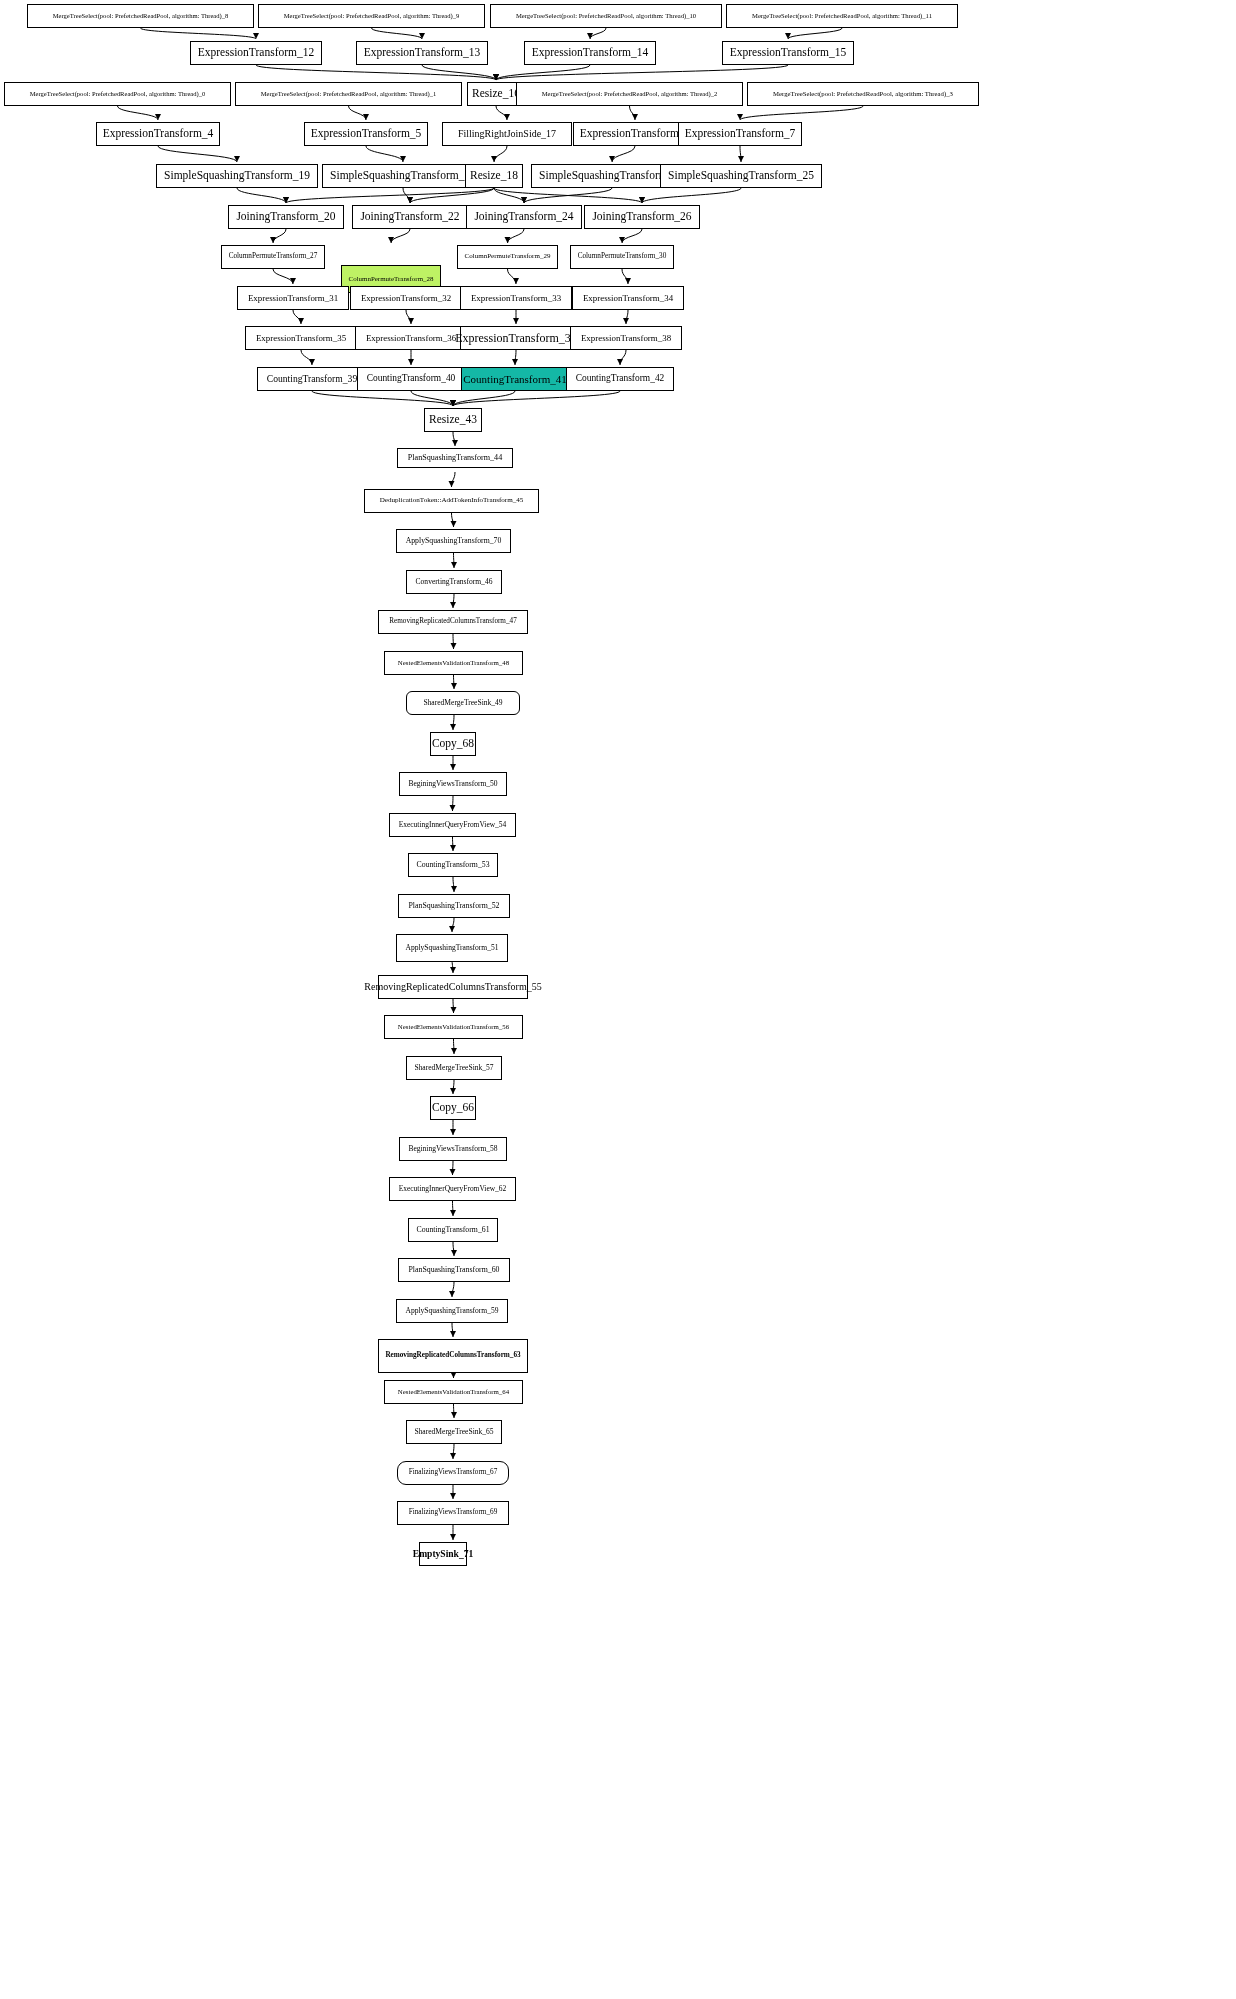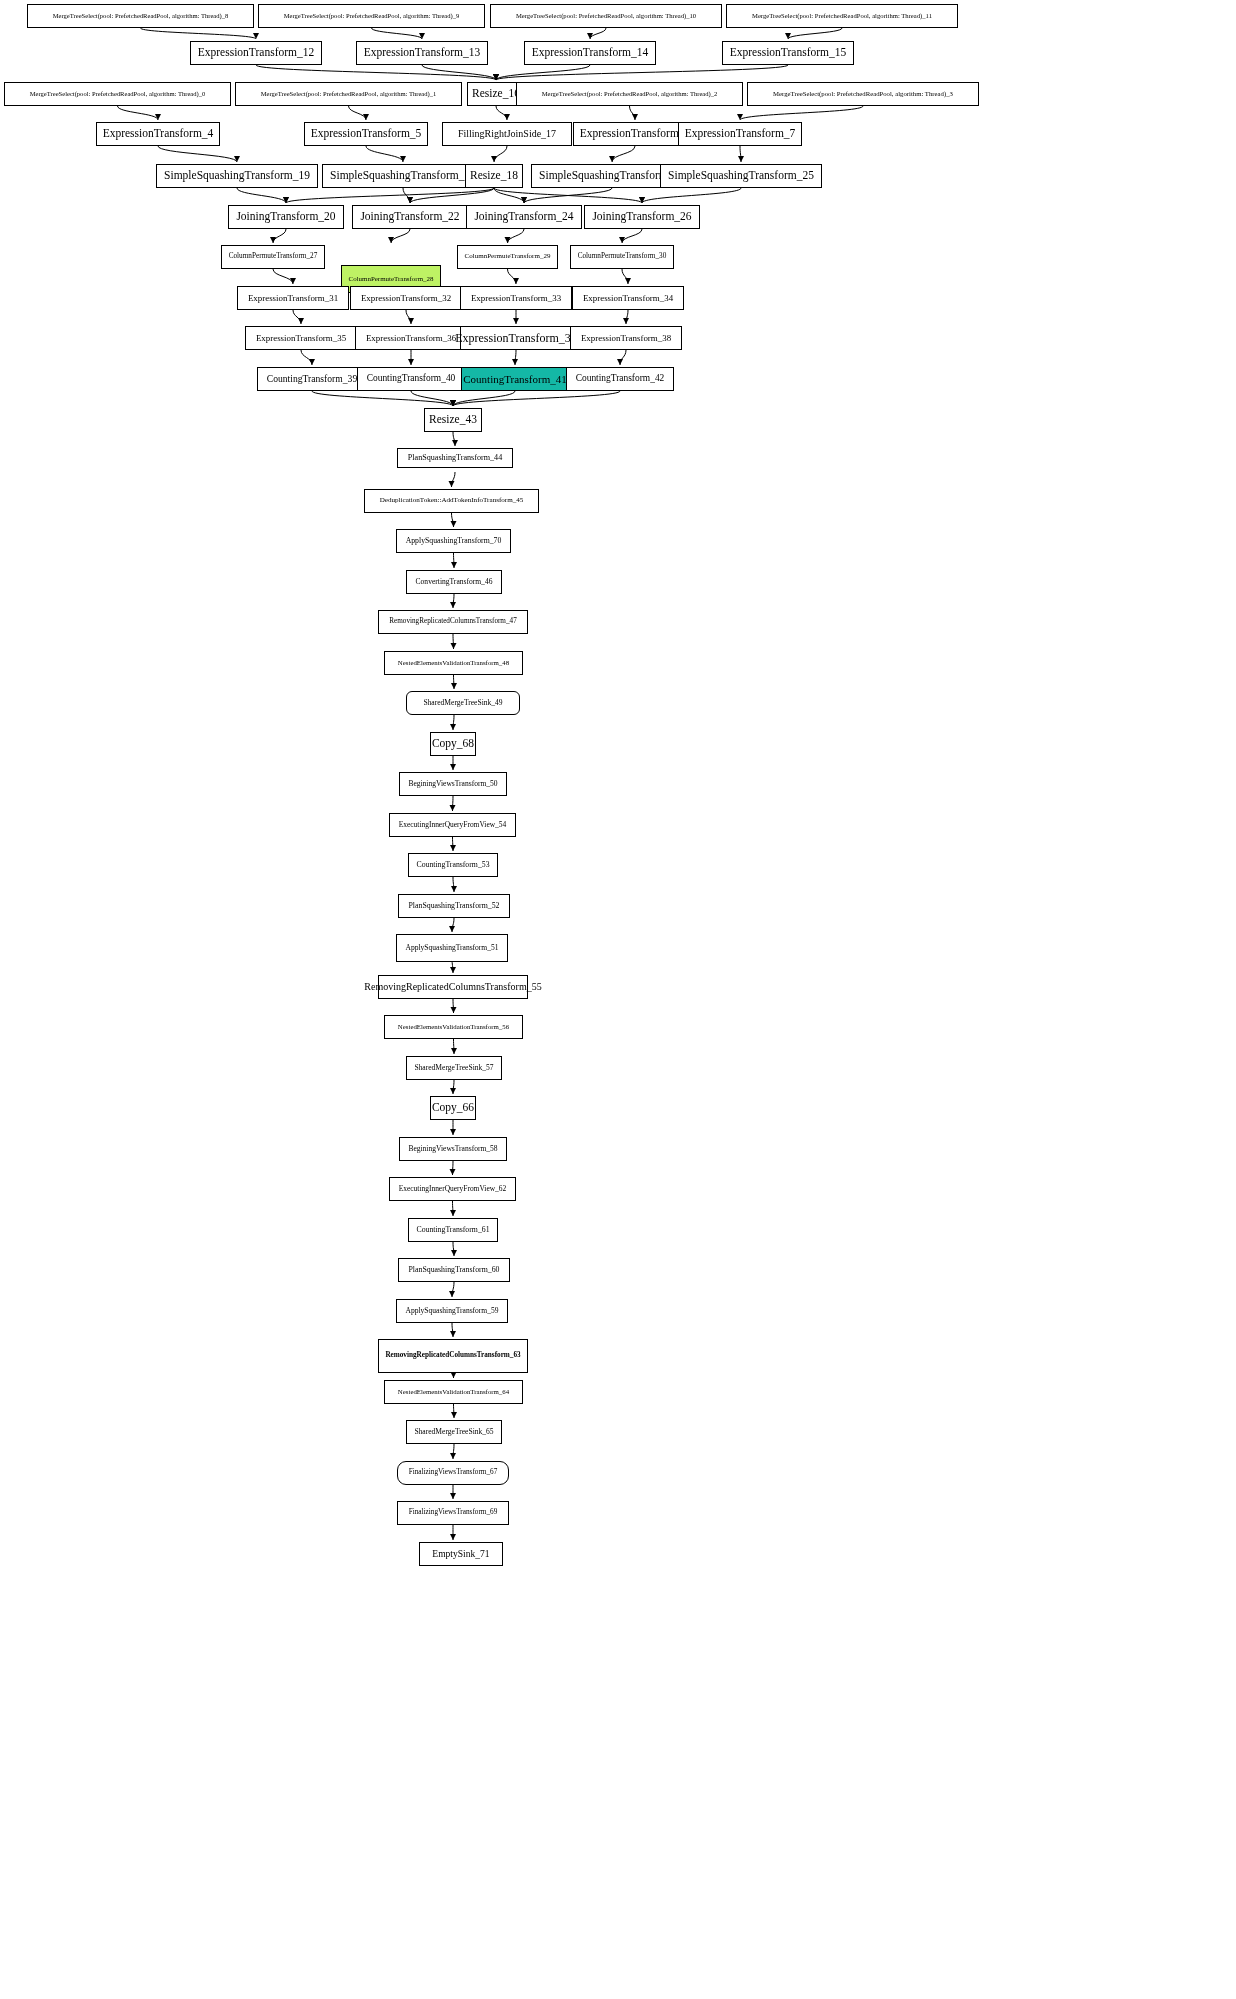--- a/index.html
+++ b/index.html
@@ -191,15 +191,15 @@
       <div class="node" style="left: 399px; top: 1137px; width: 108px; height: 24px; border-color: rgb(0, 0, 0); background: rgb(255, 255, 255); font-size: 7.548px;">BeginingViewsTransform_58</div>
       <div class="node" style="left: 389px; top: 1177px; width: 127px; height: 24px; border-color: rgb(0, 0, 0); background: rgb(255, 255, 255); font-size: 7.46167px;">ExecutingInnerQueryFromView_62</div>
       <div class="node" style="left: 408px; top: 1218px; width: 90px; height: 24px; border-color: rgb(0, 0, 0); background: rgb(255, 255, 255); font-size: 7.77px;">CountingTransform_61</div>
       <div class="node" style="left: 398px; top: 1258px; width: 112px; height: 24px; border-color: rgb(0, 0, 0); background: rgb(255, 255, 255); font-size: 7.844px;">PlanSquashingTransform_60</div>
       <div class="node" style="left: 396px; top: 1299px; width: 112px; height: 24px; border-color: rgb(0, 0, 0); background: rgb(255, 255, 255); font-size: 7.54231px;">ApplySquashingTransform_59</div>
       <div class="node" style="left: 378px; top: 1339px; width: 150px; height: 34px; border-color: rgb(0, 0, 0); background: rgb(255, 255, 255); font-size: 7.2px; font-weight: bold;">RemovingReplicatedColumnsTransform_63</div>
       <div class="node" style="left: 384px; top: 1380px; width: 139px; height: 24px; border-color: rgb(0, 0, 0); background: rgb(255, 255, 255); font-size: 6.83472px;">NestedElementsValidationTransform_64</div>
       <div class="node" style="left: 406px; top: 1420px; width: 96px; height: 24px; border-color: rgb(0, 0, 0); background: rgb(255, 255, 255); font-size: 7.56818px;">SharedMergeTreeSink_65</div>
       <div class="node" style="left: 397px; top: 1461px; width: 112px; height: 24px; border-color: rgb(0, 0, 0); background: rgb(255, 255, 255); font-size: 7.26296px; border-radius: 9px;">FinalizingViewsTransform_67</div>
       <div class="node" style="left: 397px; top: 1501px; width: 112px; height: 24px; border-color: rgb(0, 0, 0); background: rgb(255, 255, 255); font-size: 7.26296px;">FinalizingViewsTransform_69</div>
-      <div class="node" style="left: 419px; top: 1542px; width: 84px; height: 24px; border-color: rgb(0, 0, 0); background: rgb(255, 255, 255); font-size: 9.55833px;">EmptySink_71</div>
+      <div class="node" style="left: 419px; top: 1542px; width: 48px; height: 24px; border-color: rgb(0, 0, 0); background: rgb(255, 255, 255); font-size: 9.55833px; font-weight: bold;">EmptySink_71</div>
     </div>
 </div>
 
 </body></html>

